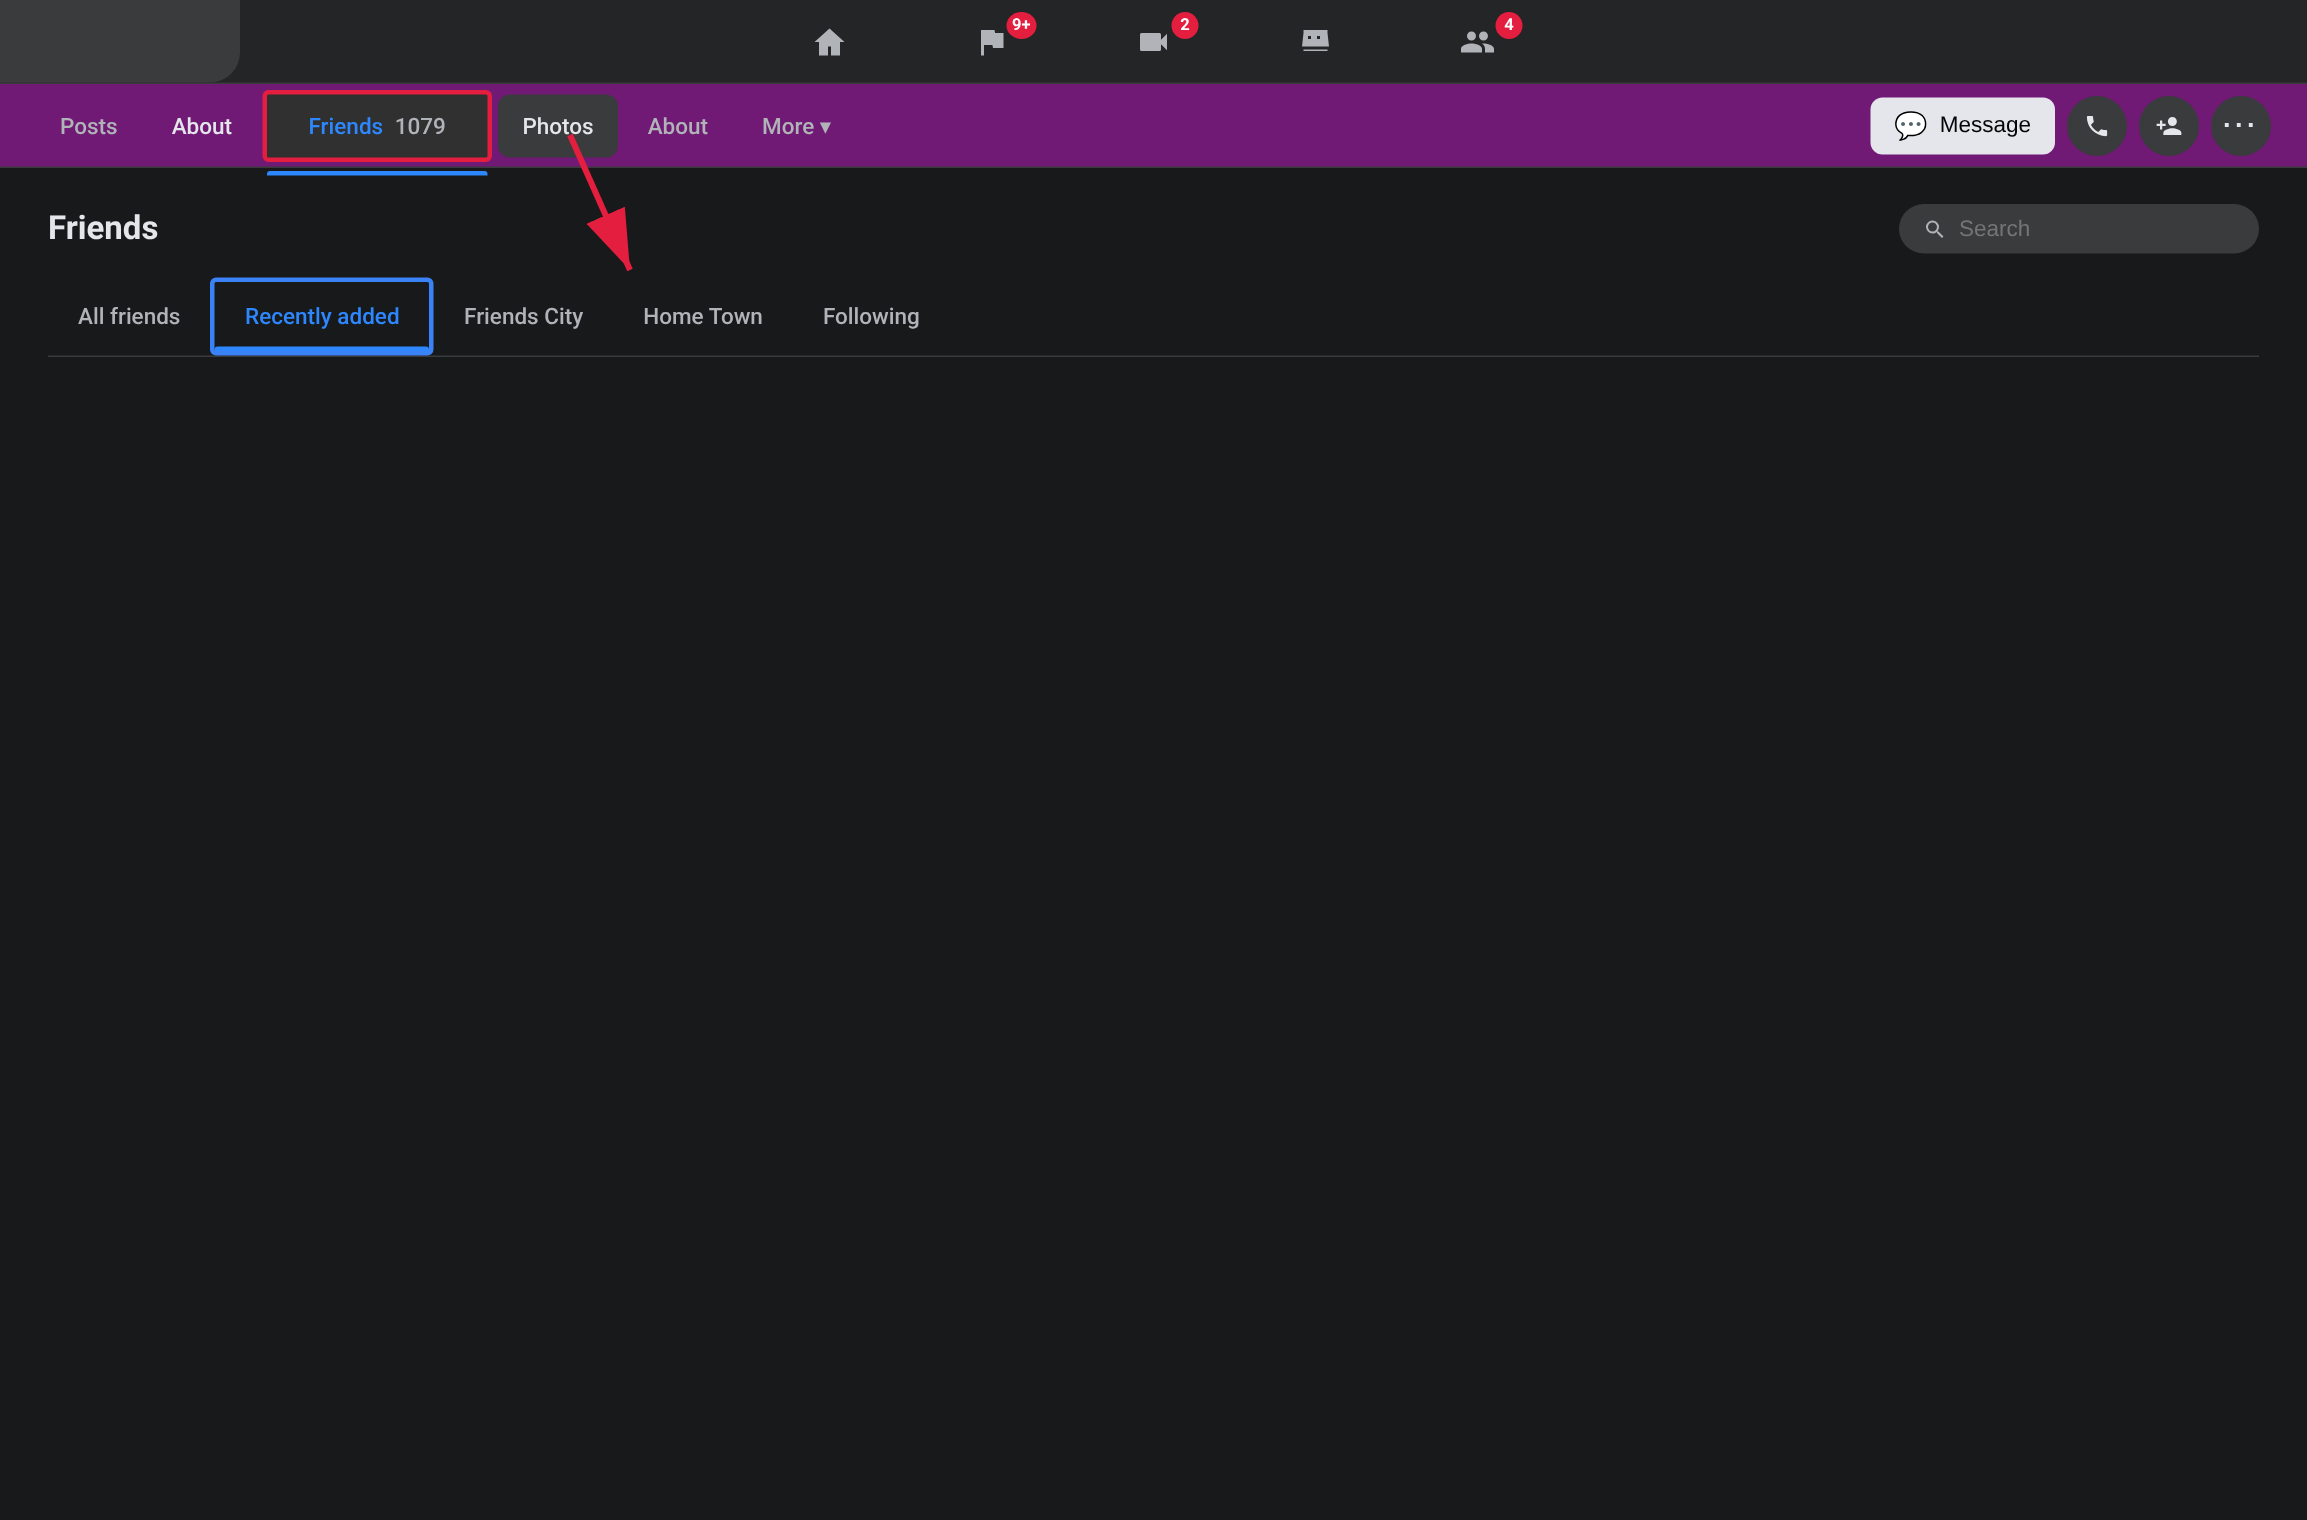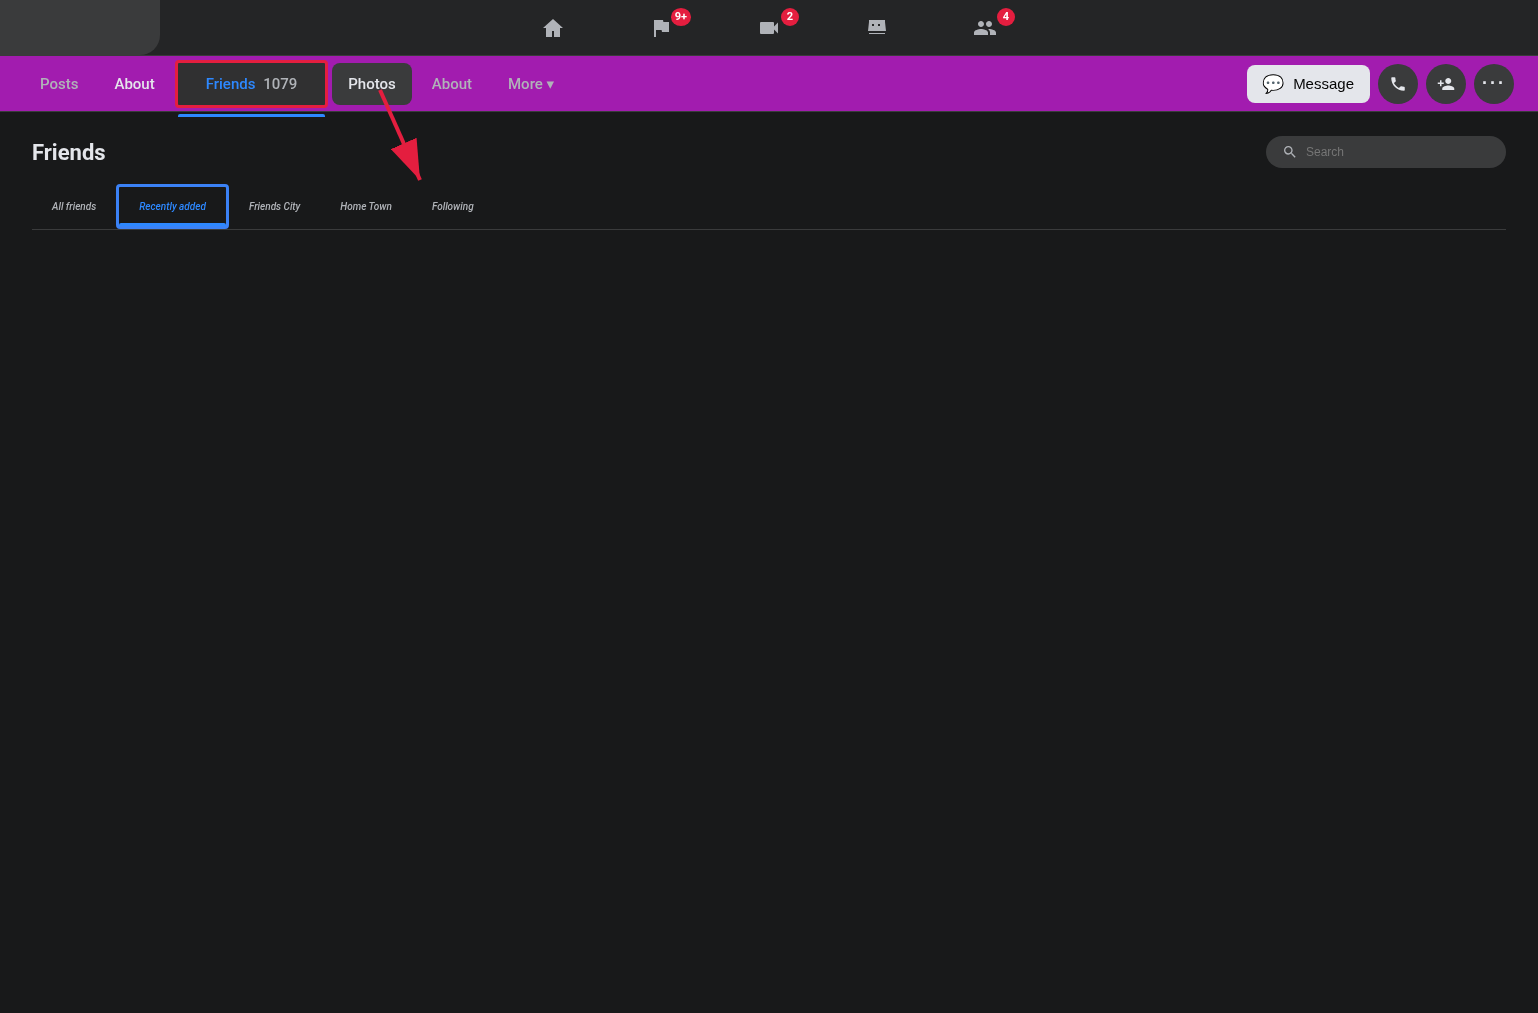--- a/index.html
+++ b/index.html
@@ -67,21 +67,21 @@
       min-width: 18px;
       height: 18px;
       display: flex;
       align-items: center;
       justify-content: center;
       padding: 0 4px;
     }
 
     
     .profile-tab-bar {
-      background-color: #a21caf;
+      background-color: #701a75;
       height: 56px;
       display: flex;
       align-items: center;
       padding: 0 24px;
       border-bottom: 1px solid #3a3b3c;
       gap: 4px;
     }
 
     .profile-tab-left {
       display: flex;
@@ -185,21 +185,21 @@
       padding: 8px 16px;
       gap: 8px;
       width: 240px;
     }
 
     .search-box input {
       background: transparent;
       border: none;
       outline: none;
       color: #b0b3b8;
-      font-size: 12px;
+      font-size: 15px;
       width: 100%;
     }
 
     .search-icon-svg {
       color: #b0b3b8;
       flex-shrink: 0;
     }
 
     
     .friends-filter-bar {
@@ -208,25 +208,24 @@
       gap: 0;
       border-bottom: 1px solid #3a3b3c;
       margin-bottom: 0;
       position: relative;
     }
 
     .filter-tab {
       padding: 14px 20px;
       color: #b0b3b8;
       cursor: pointer;
-      font-size: 10px;
+      font-size: 15px;
       font-weight: 500;
       position: relative;
       white-space: nowrap;
-      font-style: italic;
     }
 
     .filter-tab.active {
       color: #2d88ff;
     }
 
     .filter-tab.active::after {
       content: '';
       position: absolute;
       bottom: 0;

